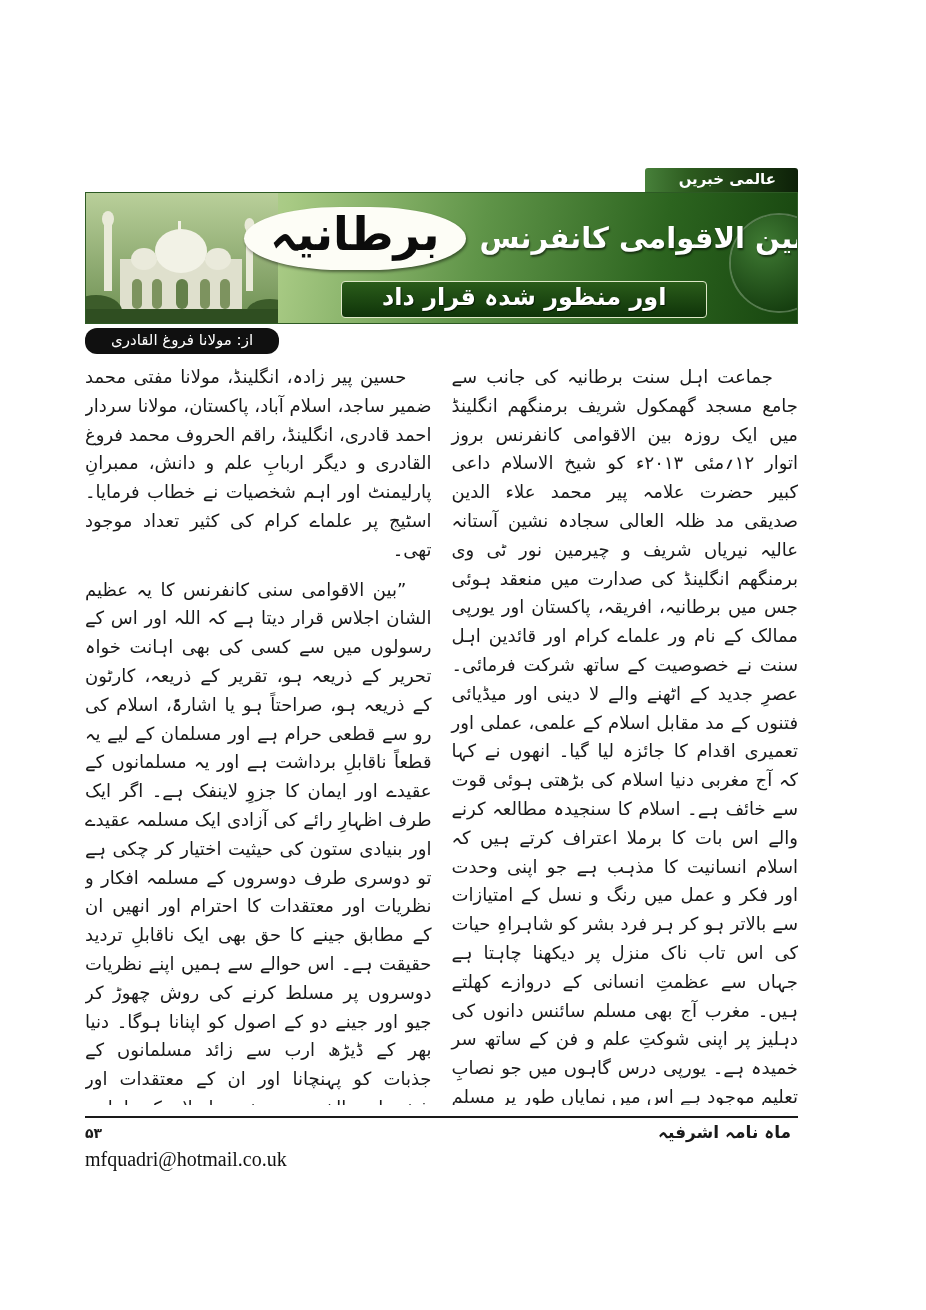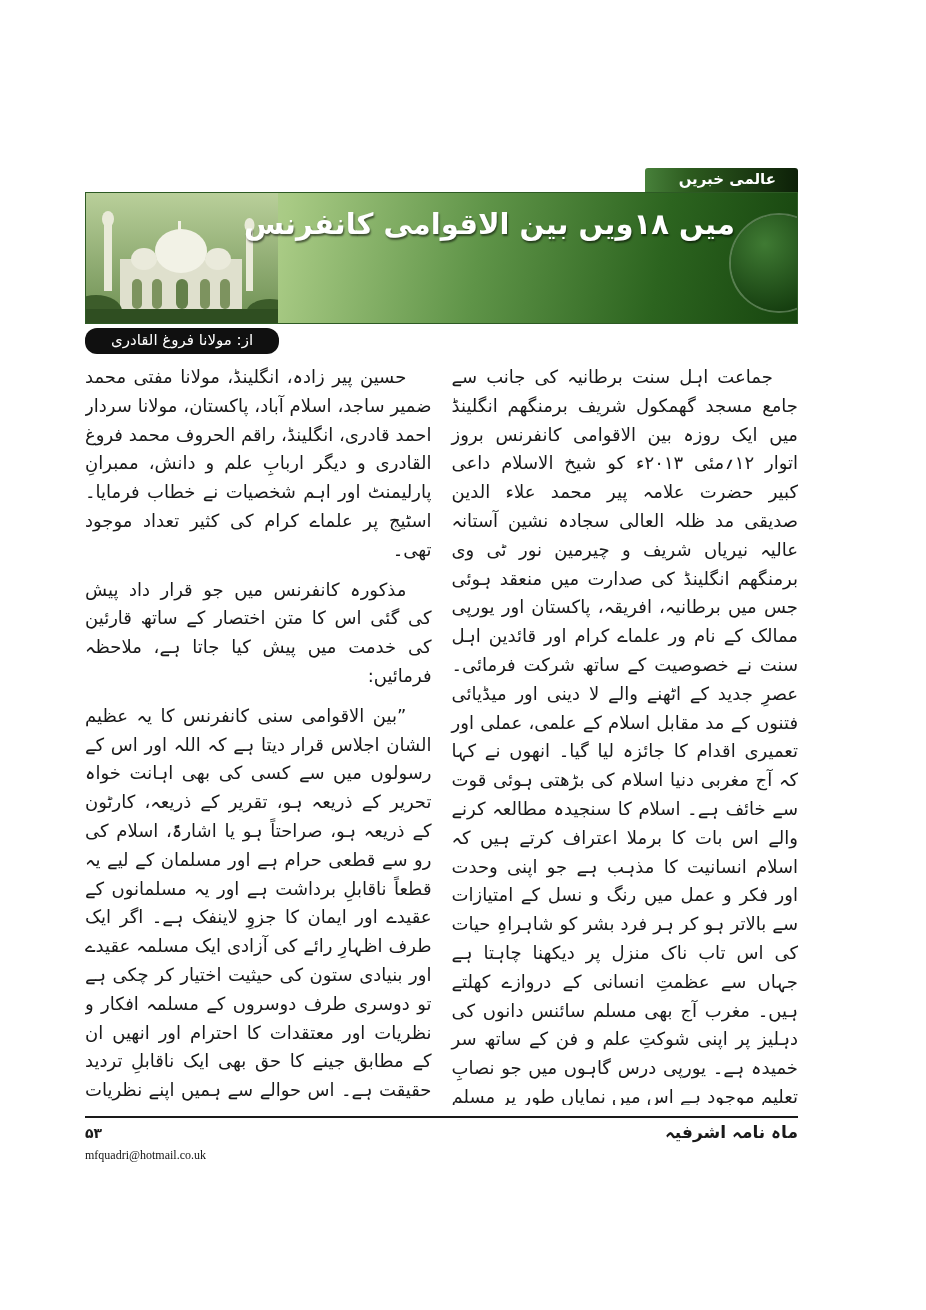--- a/index.html
+++ b/index.html
@@ -113,25 +113,25 @@
     position:absolute;left:126px;right:128px;top:1116px;
     border-top:2px solid #1a1a1a;
     padding-top:4px;
   }
   .footer-row{
     display:flex;justify-content:space-between;align-items:baseline;
     font-size:17px;font-weight:bold;
   }
   .footer-page{min-width:60px;text-align:left;font-size:14px;direction:ltr;}
   .footer-date{flex:1;text-align:center;}
-  .footer-mag{min-width:140px;text-align:right;}
+  .footer-mag{min-width:140px;text-align:left;}
   .footer-email{
     position:absolute;left:0;top:30px;
     direction:ltr;text-align:left;
-    font-size:12px;
+    font-size:20px;
     font-family:"Liberation Serif","DejaVu Serif",serif;
     color:#111;
   }
 </style>
 </head>
 <body>
 
 <div class="page">
   <div class="content">
 
@@ -166,37 +166,38 @@
         <rect x="134" y="86" width="10" height="30" rx="5" fill="#7d935f"></rect>
 
         <ellipse cx="10" cy="118" rx="26" ry="16" fill="#3c5c2a"></ellipse>
         <ellipse cx="184" cy="120" rx="24" ry="14" fill="#3c5c2a"></ellipse>
         <rect x="0" y="116" width="192" height="14" fill="#2f4e21"></rect>
       </svg>
 
       <div class="banner-circle"></div>
 
       <div class="title-row">
+        <span class="title-oval">برطانیہ</span>
         <span class="title-rest">میں ۱۸ویں بین الاقوامی کانفرنس</span>
       </div>
 
+      <div class="subtitle-band">اور منظور شدہ قرار داد</div>
     </div>
 
     <div class="byline">
       <span class="byline-pill">از: مولانا فروغ القادری</span>
     </div>
 
     <div class="columns">
       <div class="col">
         <p>جماعت اہل سنت برطانیہ کی جانب سے جامع مسجد گھمکول شریف برمنگھم انگلینڈ میں ایک روزہ بین الاقوامی کانفرنس بروز اتوار ۱۲؍مئی ۲۰۱۳ء کو شیخ الاسلام داعی کبیر حضرت علامہ پیر محمد علاء الدین صدیقی مد ظلہ العالی سجادہ نشین آستانہ عالیہ نیریاں شریف و چیرمین نور ٹی وی برمنگھم انگلینڈ کی صدارت میں منعقد ہوئی جس میں برطانیہ، افریقہ، پاکستان اور یورپی ممالک کے نام ور علماے کرام اور قائدین اہل سنت نے خصوصیت کے ساتھ شرکت فرمائی۔ عصرِ جدید کے اٹھنے والے لا دینی اور میڈیائی فتنوں کے مد مقابل اسلام کے علمی، عملی اور تعمیری اقدام کا جائزہ لیا گیا۔ انھوں نے کہا کہ آج مغربی دنیا اسلام کی بڑھتی ہوئی قوت سے خائف ہے۔ اسلام کا سنجیدہ مطالعہ کرنے والے اس بات کا برملا اعتراف کرتے ہیں کہ اسلام انسانیت کا مذہب ہے جو اپنی وحدت اور فکر و عمل میں رنگ و نسل کے امتیازات سے بالاتر ہو کر ہر فرد بشر کو شاہراہِ حیات کی اس تاب ناک منزل پر دیکھنا چاہتا ہے جہاں سے عظمتِ انسانی کے دروازے کھلتے ہیں۔ مغرب آج بھی مسلم سائنس دانوں کی دہلیز پر اپنی شوکتِ علم و فن کے ساتھ سر خمیدہ ہے۔ یورپی درس گاہوں میں جو نصابِ تعلیم موجود ہے اس میں نمایاں طور پر مسلم محققین اور قرونِ وسطیٰ کے جید اساتذہ کے مضامین پڑھائے جاتے ہیں۔ انھوں نے کہا کہ اسلام دنیا کا نجات دہندہ مذہب ہے۔ اربابِ کلیسا تک دعوتِ دین کی ترسیل میں ہمیں حد درجہ اخلاص اور جذبہ ایثار سے کام لینا ہوگا۔ مغربی ناقدین پاکستان، شام، لیبیا وغیرہ ممالک میں ہونے والے دہشت گردانہ واقعات اور قتل و غارت گری کے مناظر کو اسلام سے منسوب کرتے ہیں۔ یہ ان کی اسلام سے ناواقفیت کا ثبوت ہے، ہمیں ایسے بے بنیاد الزامات کے نتیجے میں اسلام کے نظام کو ممکنہ طور پر ہر فرد تک پہنچانے کی ضرورت ہے۔ اسلام میں زندگی کا وہ تمام حسن اور حیاتِ انسانی کی وہ لازوال قدریں موجود ہیں، جن سے آج بھی دنیا کی متمدن قومیں محروم ہیں۔</p>
 
       </div>
       <div class="col">
         <p>حسین پیر زادہ، انگلینڈ، مولانا مفتی محمد ضمیر ساجد، اسلام آباد، پاکستان، مولانا سردار احمد قادری، انگلینڈ، راقم الحروف محمد فروغ القادری و دیگر اربابِ علم و دانش، ممبرانِ پارلیمنٹ اور اہم شخصیات نے خطاب فرمایا۔ اسٹیج پر علماے کرام کی کثیر تعداد موجود تھی۔</p>
-        <p>مذکورہ کانفرنس میں جو قرار داد پیش کی گئی اس کا متن اختصار کے ساتھ قارئین کی خدمت میں پیش کیا جاتا ہے، ملاحظہ فرمائیں:</p>
         <p>”بین الاقوامی سنی کانفرنس کا یہ عظیم الشان اجلاس قرار دیتا ہے کہ اللہ اور اس کے رسولوں میں سے کسی کی بھی اہانت خواہ تحریر کے ذریعہ ہو، تقریر کے ذریعہ، کارٹون کے ذریعہ ہو، صراحتاً ہو یا اشارۃً، اسلام کی رو سے قطعی حرام ہے اور مسلمان کے لیے یہ قطعاً ناقابلِ برداشت ہے اور یہ مسلمانوں کے عقیدے اور ایمان کا جزوِ لاینفک ہے۔ اگر ایک طرف اظہارِ رائے کی آزادی ایک مسلمہ عقیدے اور بنیادی ستون کی حیثیت اختیار کر چکی ہے تو دوسری طرف دوسروں کے مسلمہ افکار و نظریات اور معتقدات کا احترام اور انھیں ان کے مطابق جینے کا حق بھی ایک ناقابلِ تردید حقیقت ہے۔ اس حوالے سے ہمیں اپنے نظریات دوسروں پر مسلط کرنے کی روش چھوڑ کر جیو اور جینے دو کے اصول کو اپنانا ہوگا۔ دنیا بھر کے ڈیڑھ ارب سے زائد مسلمانوں کے جذبات کو پہنچانا اور ان کے معتقدات اور شخصیات بالخصوص پیغمبرِ اسلام کی اہانت کے مکروہ و ناپاک عمل کو کبھی بھی Freedom of Expression اور Freedom of Speech کے نام پر قبول نہیں کیا جا سکتا۔ اس حوالے سے ہمیں دہرے معیارات سے نکل کر اہانتِ انبیا کے حوالے سے بین الاقوامی سطح پر قانون سازی کرنی ہوگی۔</p>
         <p>پرنٹ اور الیکٹرانک میڈیا نے جمہوریت اور آزاد عدلیہ کی بحالی، قومی اور ملکی مسائل کی نشان دہی اور عوامی شعور کی بیداری میں بڑا اہم اور بنیادی کردار ادا کیا ہے۔ میڈیا اور دفاعی اداروں کا باہمی ٹکراو کسی بھی صورت ملکی مفاد میں نہیں اور اس صورتِ حال سے یقیناً صرف ملک و قوم دشمن قوتوں کو فائدہ ہوگا۔ ہم سمجھتے ہیں کہ اہم ادارے ملک کے آئین اور قانون اور مسلمہ جمہوری اصولوں کے مطابق اپنے اپنے دائرے میں رہ کر</p>
       </div>
     </div>
   </div>
 
   <div class="footer">
     <div class="footer-row">
       <span class="footer-mag">ماہ نامہ اشرفیہ</span>
       <span class="footer-page">۵۳</span>

